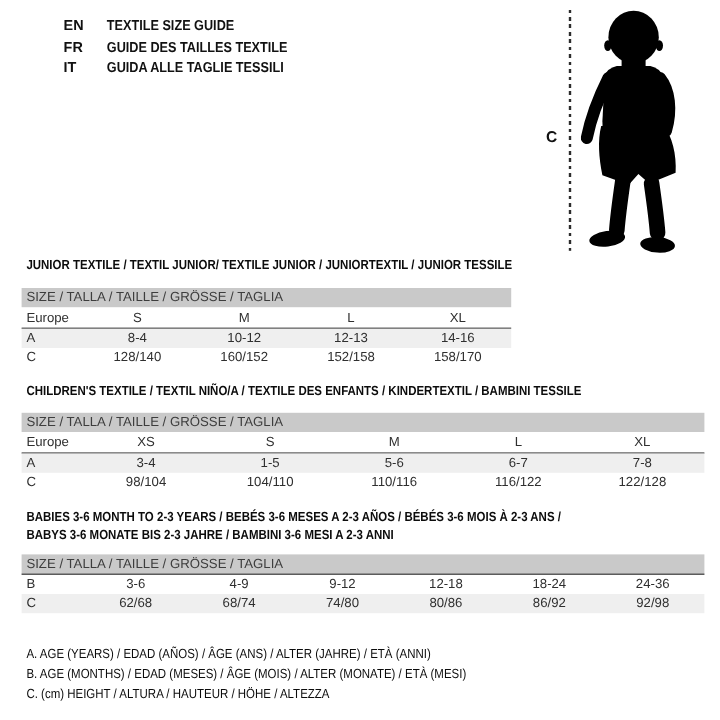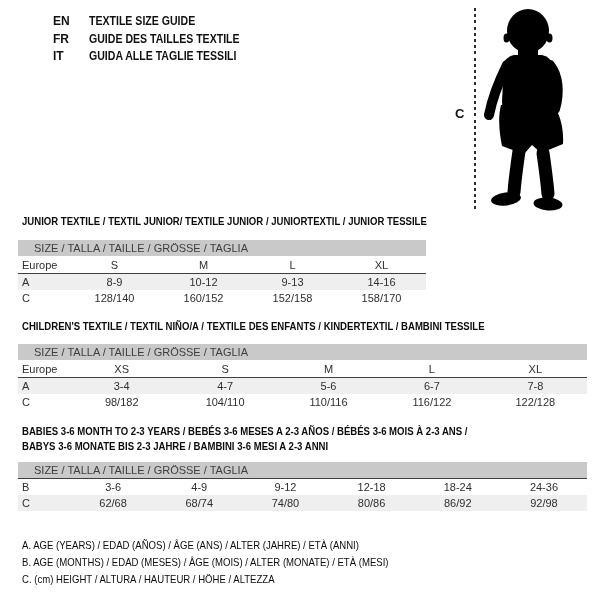--- a/index.html
+++ b/index.html
@@ -22,21 +22,21 @@
   .size-table{position:absolute;left:18px;}
   #t0{top:214px;width:408px;}
   #t1{top:319px;width:569px;}
   #t2{top:424px;width:569px;}
   .tbl-title{font-weight:bold;font-size:11px;line-height:15px;color:#0c0c0c;margin-left:4px;
     white-space:nowrap;transform:scaleX(.87);transform-origin:0 0;}
   #t0 .tbl-grid{margin-top:11px;}
   #t1 .tbl-grid{margin-top:10px;}
   #t2 .tbl-grid{margin-top:8px;}
   .tbl-size-header{height:16px;background:var(--header-bar,#c9c9c9);color:#3d3d3d;
-    font-size:11px;display:flex;align-items:center;padding-left:16px;}
+    font-size:11px;display:flex;align-items:center;padding-left:4px;}
   .ruled{border-bottom:1.5px solid var(--rule,#3f3f3f);}
   .tbl-cols-row{display:flex;height:17px;font-size:11px;align-items:center;}
   .tbl-row{display:flex;height:16px;font-size:11px;align-items:center;}
   .lbl{width:52px;flex:0 0 52px;padding-left:4px;box-sizing:border-box;}
   .col,.val{flex:1;text-align:center;}
   .shaded{background:var(--row-stripe,#efefef);}
   
   .footnotes{position:absolute;left:22px;top:537px;font-weight:normal;font-size:11px;
     line-height:17px;color:#0c0c0c;}
   .footnote-line{white-space:nowrap;transform:scaleX(.87);transform-origin:0 50%;}
@@ -87,23 +87,23 @@
         <div class="tbl-size-header">SIZE / TALLA / TAILLE / GRÖSSE / TAGLIA</div>
         <div class="tbl-cols-row ruled">
           <span class="lbl">Europe</span>
           <span class="col">S</span>
           <span class="col">M</span>
           <span class="col">L</span>
           <span class="col">XL</span>
         </div>
         <div class="tbl-row shaded">
           <span class="lbl">A</span>
-          <span class="val">8-9</span>
+          <span class="val">8-4</span>
           <span class="val">10-12</span>
-          <span class="val">9-13</span>
+          <span class="val">12-13</span>
           <span class="val">14-16</span>
         </div>
         <div class="tbl-row">
           <span class="lbl">C</span>
           <span class="val">128/140</span>
           <span class="val">160/152</span>
           <span class="val">152/158</span>
           <span class="val">158/170</span>
         </div>
       </div>
@@ -116,28 +116,28 @@
           <span class="lbl">Europe</span>
           <span class="col">XS</span>
           <span class="col">S</span>
           <span class="col">M</span>
           <span class="col">L</span>
           <span class="col">XL</span>
         </div>
         <div class="tbl-row shaded">
           <span class="lbl">A</span>
           <span class="val">3-4</span>
-          <span class="val">4-7</span>
+          <span class="val">1-5</span>
           <span class="val">5-6</span>
           <span class="val">6-7</span>
           <span class="val">7-8</span>
         </div>
         <div class="tbl-row">
           <span class="lbl">C</span>
-          <span class="val">98/182</span>
+          <span class="val">98/104</span>
           <span class="val">104/110</span>
           <span class="val">110/116</span>
           <span class="val">116/122</span>
           <span class="val">122/128</span>
         </div>
       </div>
     </section>
   <section class="size-table" id="t2">
       <div class="tbl-title">BABIES 3-6 MONTH TO 2-3 YEARS / BEBÉS 3-6 MESES A 2-3 AÑOS / BÉBÉS 3-6 MOIS À 2-3 ANS /</div>
       <div class="tbl-title">BABYS 3-6 MONATE BIS 2-3 JAHRE / BAMBINI 3-6 MESI A 2-3 ANNI</div>

